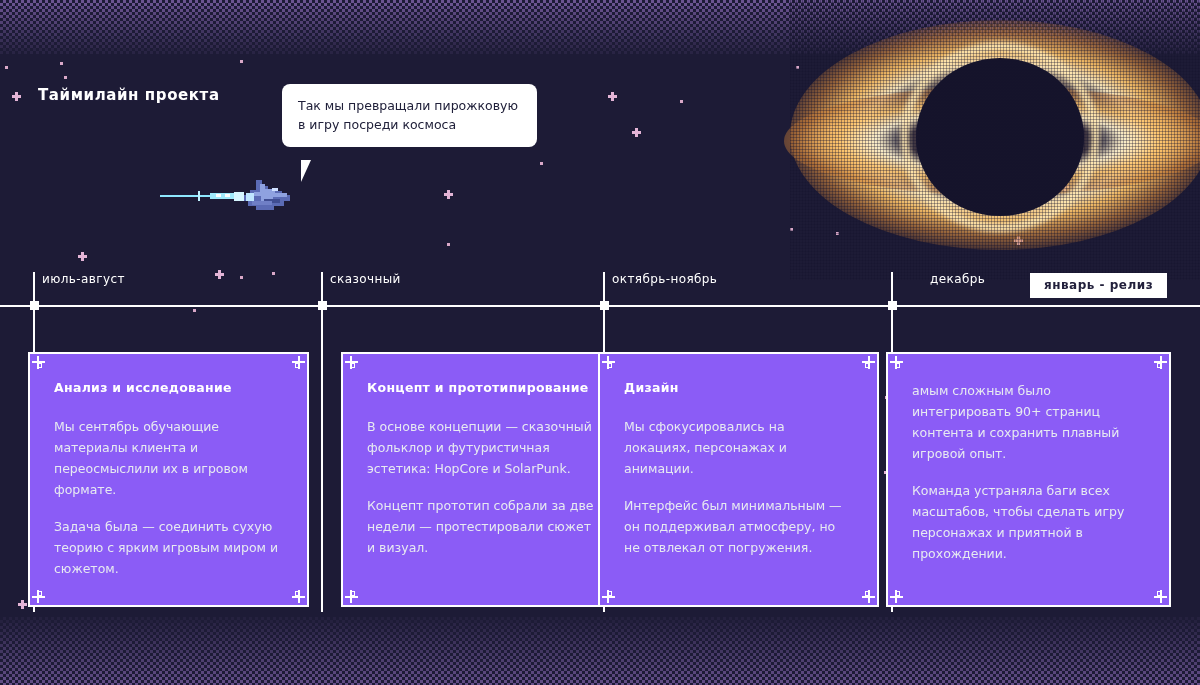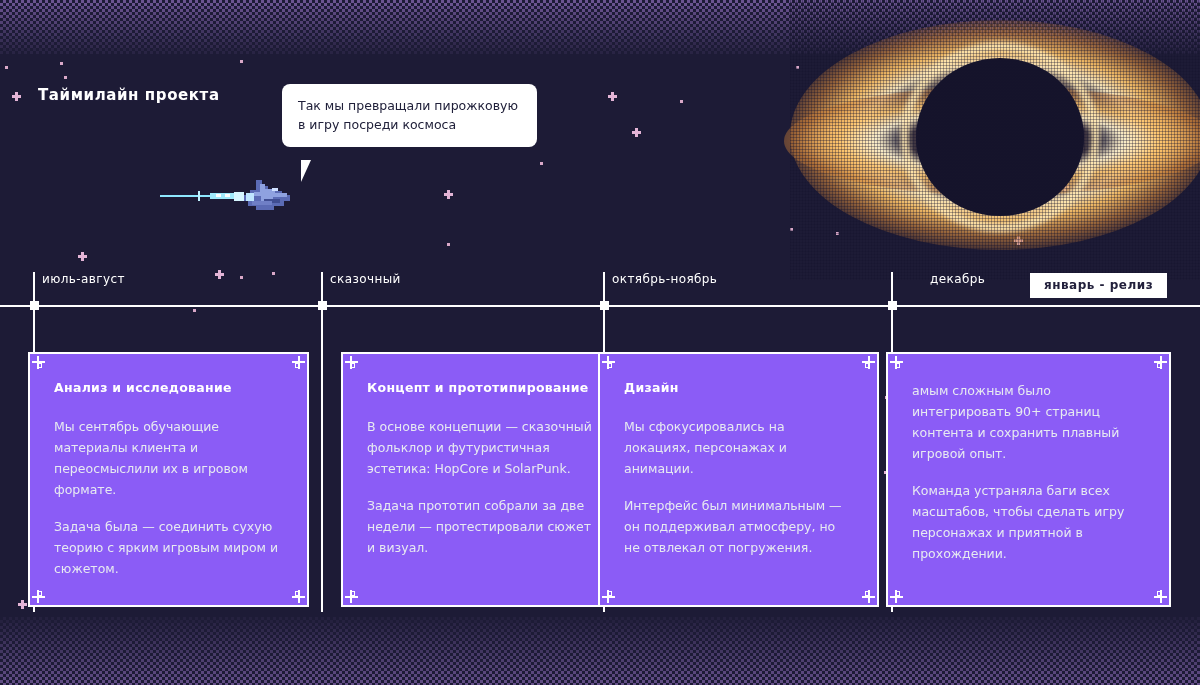--- a/index.html
+++ b/index.html
@@ -311,21 +311,21 @@
         <div class="cbsq" style="left: 7px; top: 9px;"></div>
         <div class="cb tr"></div>
         <div class="cbsq" style="right: 7px; top: 9px;"></div>
         <div class="cb bl"></div>
         <div class="cbsq" style="left: 7px; bottom: 9px;"></div>
         <div class="cb br"></div>
         <div class="cbsq" style="right: 7px; bottom: 9px;"></div>
         <div class="card-inner">
           <h3>Концепт и прототипирование</h3>
           <p>В основе концепции — сказочный фольклор и футуристичная эстетика: HopCore и SolarPunk.</p>
-          <p>Задача прототип собрали за две недели — протестировали сюжет и визуал.</p>
+          <p>Концепт прототип собрали за две недели — протестировали сюжет и визуал.</p>
         </div>
       </div>
       <div class="card" style="left: 598px; width: 281px;">
         <div class="cb tl"></div>
         <div class="cbsq" style="left: 7px; top: 9px;"></div>
         <div class="cb tr"></div>
         <div class="cbsq" style="right: 7px; top: 9px;"></div>
         <div class="cb bl"></div>
         <div class="cbsq" style="left: 7px; bottom: 9px;"></div>
         <div class="cb br"></div>

